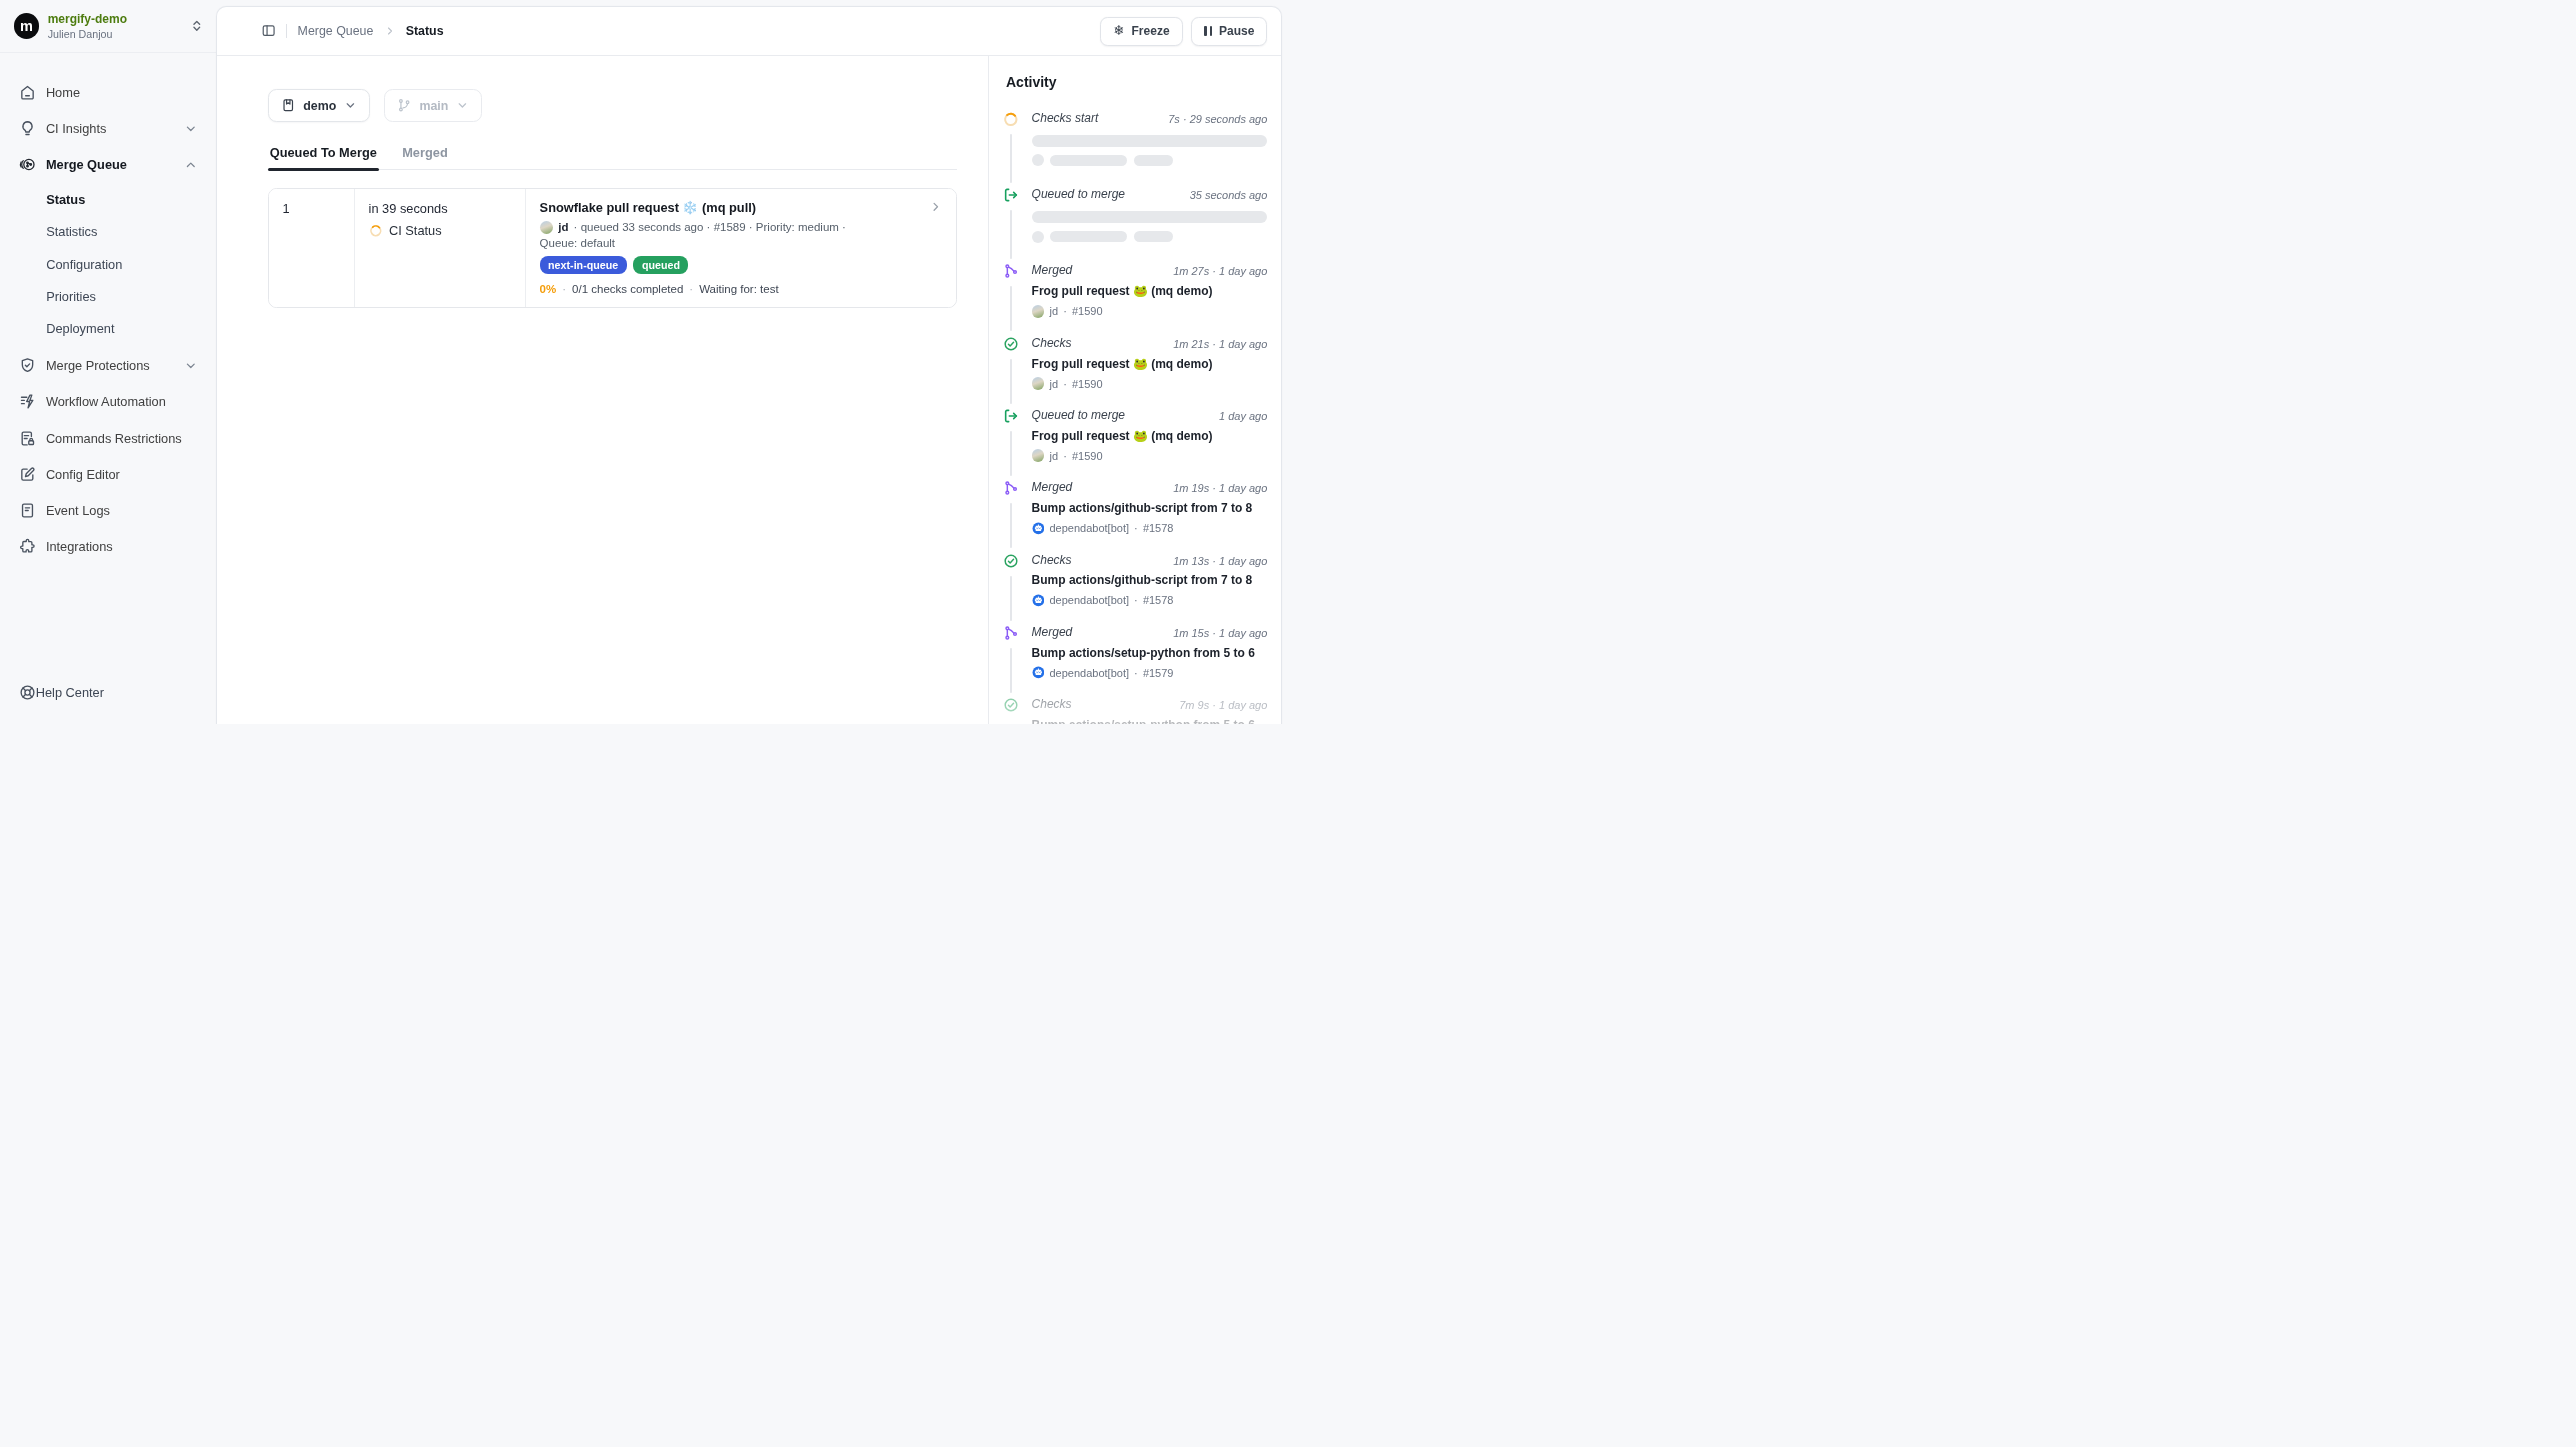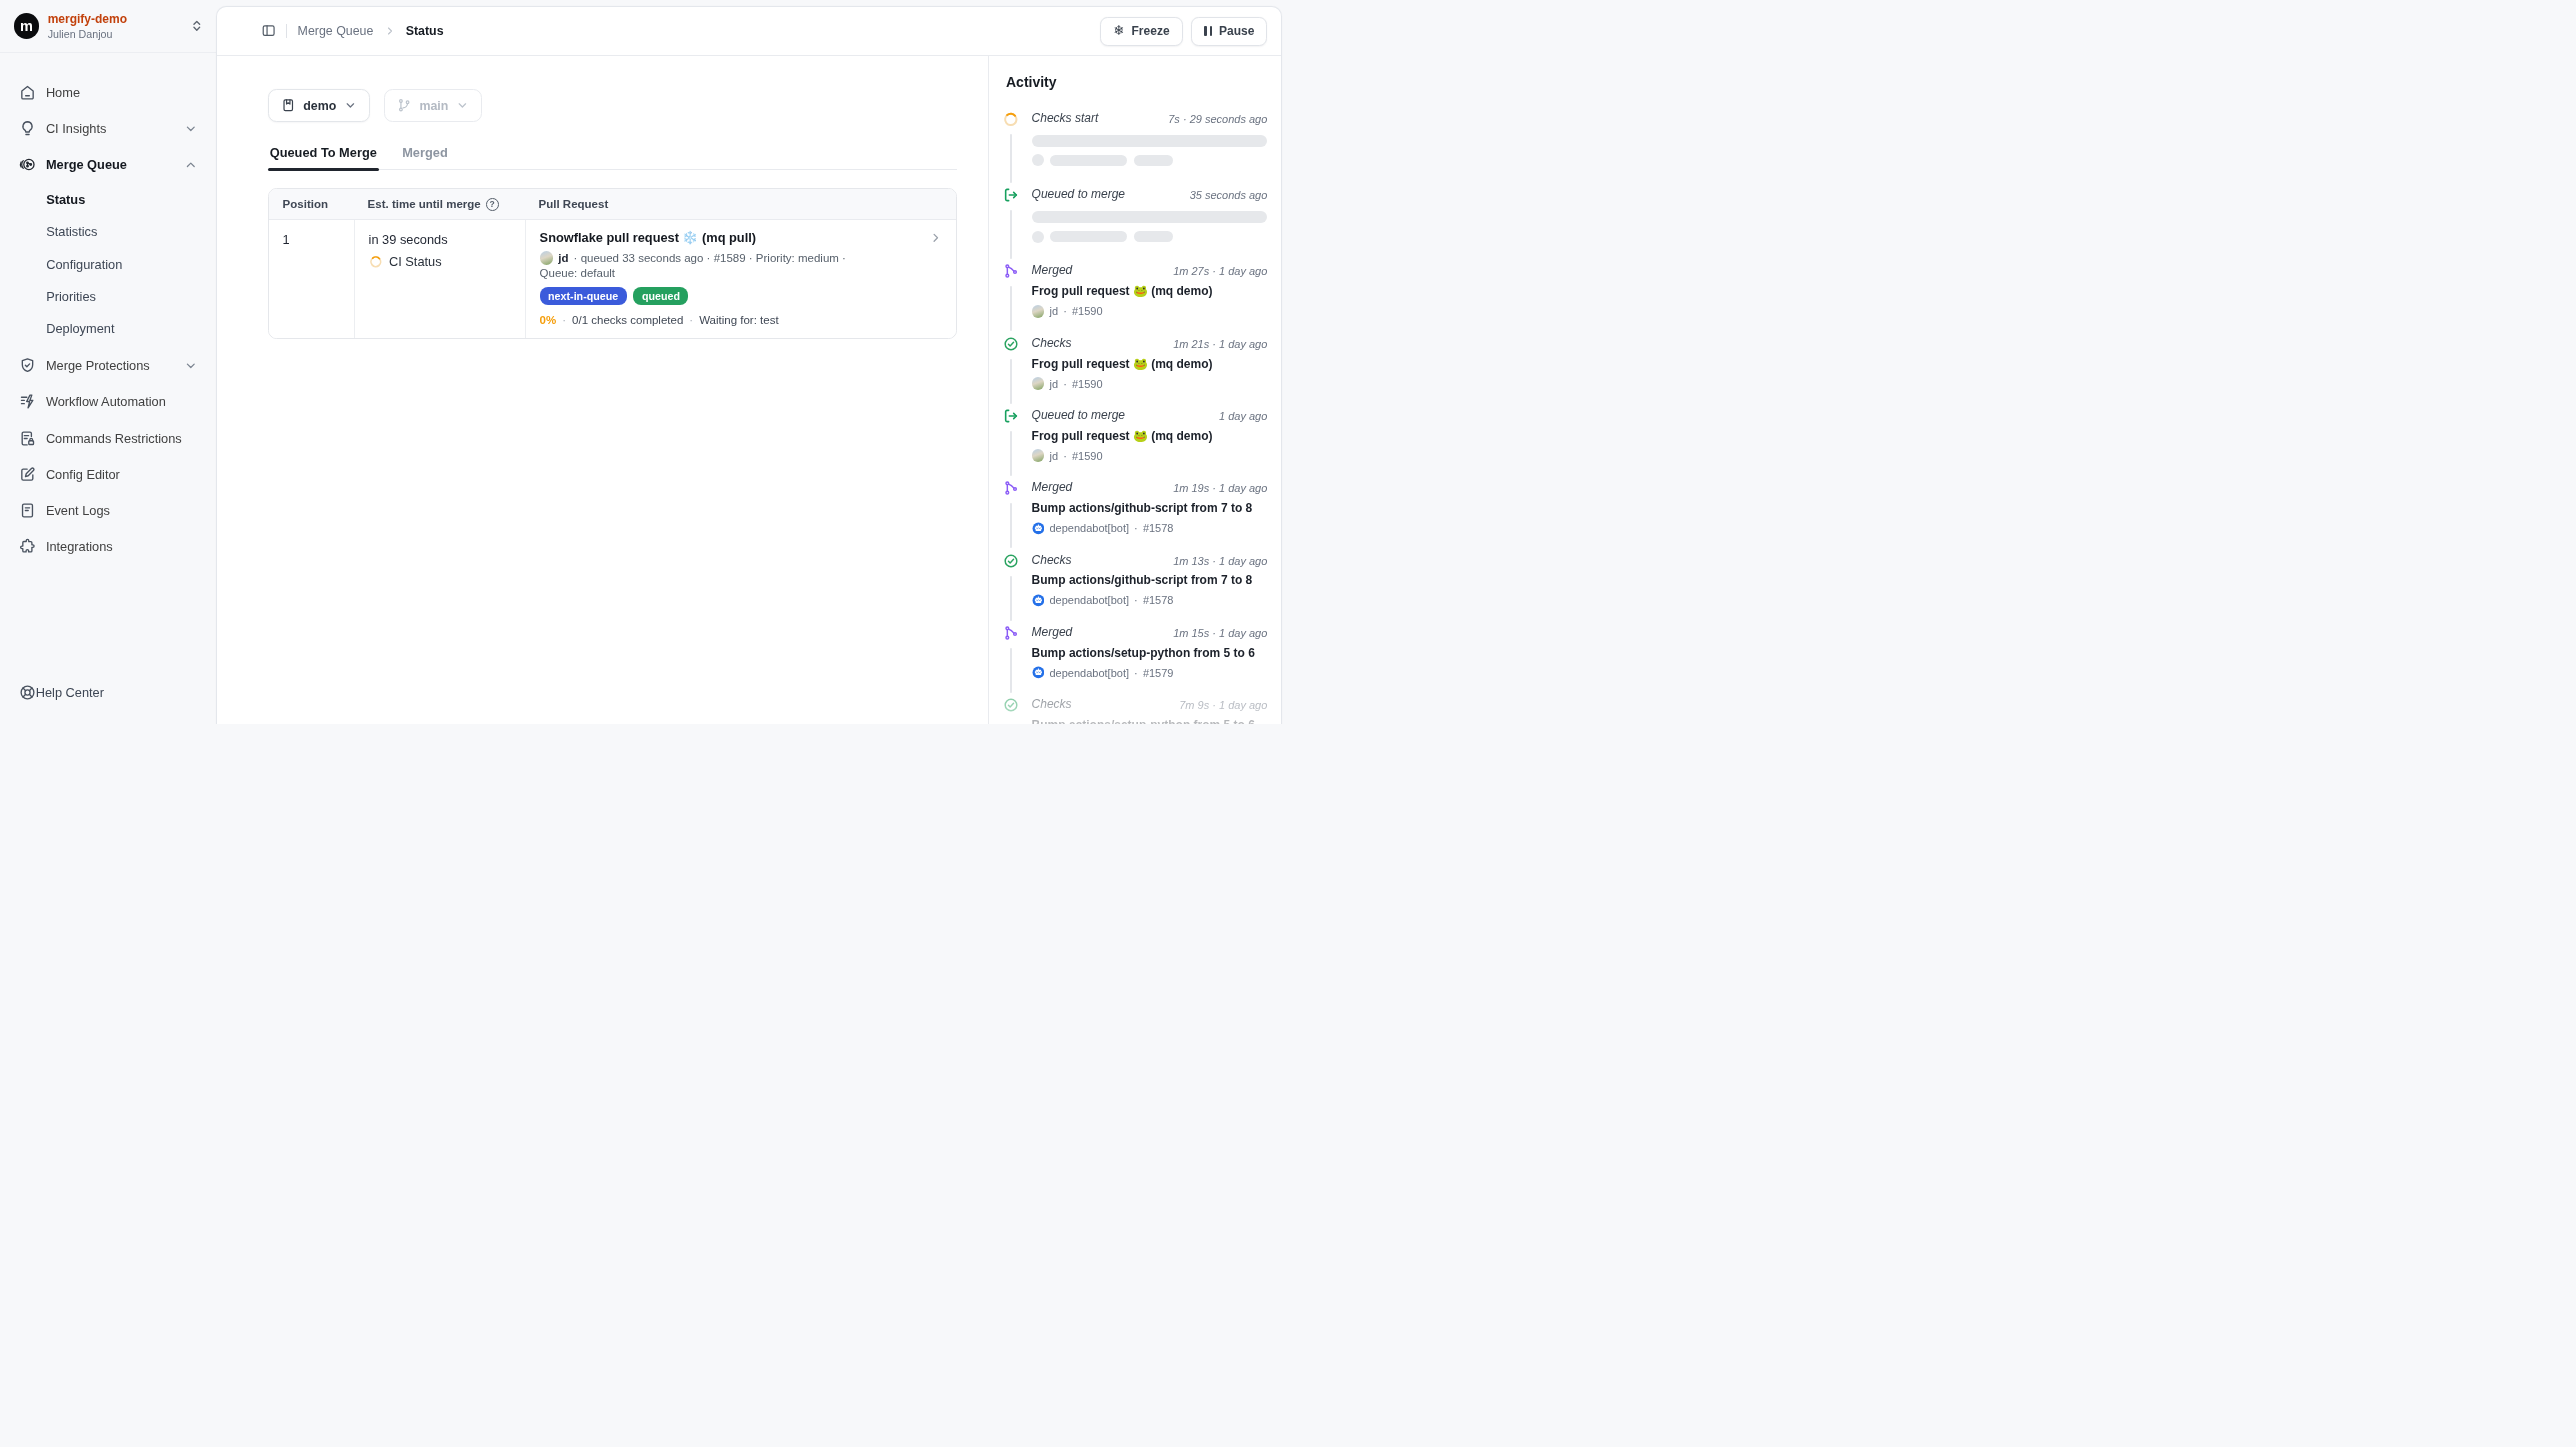--- a/index.html
+++ b/index.html
@@ -10,21 +10,21 @@
     font-family:"Liberation Sans","DejaVu Sans",sans-serif;
     color:#14181f; -webkit-font-smoothing:antialiased;
   }
   svg { display:block; }
 
   
   .sidebar { position:absolute; left:0; top:0; bottom:0; width:216px; display:flex; flex-direction:column; }
   .org-row { flex:0 0 53px; display:flex; align-items:center; gap:8.5px; padding:0 12px 0 13.6px; border-bottom:0.9px solid #eceef2; cursor:pointer; }
   .org-avatar { width:25.6px; height:25.6px; border-radius:50%; background:#0b0c0e; color:#fff; display:flex; align-items:center; justify-content:center; font-weight:700; font-size:14.5px; line-height:1; }
   .org-names { flex:1; min-width:0; }
-  .org-name { font-size:12px; font-weight:700; color:#c2410c; line-height:1.2; }
+  .org-name { font-size:12px; font-weight:700; color:#4d7c0f; line-height:1.2; }
   .org-owner { font-size:10.7px; color:#6a7280; margin-top:0.9px; line-height:1.2; }
   .updown { color:#5d656f; }
   .nav { flex:1; padding:23px 10.2px 0; overflow:hidden; }
   .nav-item { height:32px; margin-bottom:4.3px; display:flex; align-items:center; gap:10.2px; padding:0 8.5px; border-radius:6.8px; font-size:12.8px; font-weight:500; color:#404040; cursor:pointer; }
   .nav-item .nicon { width:17px; height:17px; color:#49525f; flex:0 0 17px; }
   .nav-item .chev { margin-left:auto; color:#7b8490; }
   .nav-item.bold { font-weight:700; color:#14181f; }
   .nav-item.bold .nicon { color:#21262e; }
   .sub-item { height:29px; margin-bottom:3.4px; display:flex; align-items:center; padding:0 8.5px 0 36px; border-radius:6.8px; font-size:12.8px; font-weight:500; color:#3d4654; cursor:pointer; }
   .sub-item.active { font-weight:700; color:#14181f; }
@@ -332,28 +332,20 @@
           </span>
         </button>
       </div>
 
       <div class="tabs">
         <span class="tab active">Queued To Merge</span>
         <span class="tab">Merged</span>
       </div>
 
       <div class="qtable">
-        <div class="qt-head">
-          <div class="qt-h">Position</div>
-          <div class="qt-h">
-            <span>Est. time until merge</span>
-            <span class="help-circle">?</span>
-          </div>
-          <div class="qt-h">Pull Request</div>
-        </div>
 
         <div class="qt-row">
           <div class="qt-c pos-cell">1</div>
           <div class="qt-c eta-cell">
             <div>in 39 seconds</div>
             <div class="ci-line">
               <span class="spin-orange">
                 <svg width="13.6" height="13.6" viewBox="0 0 24 24" fill="none" stroke-width="3" stroke-linecap="round">
                     <circle cx="12" cy="12" r="8.5" stroke="#f7ddb2"></circle>
                     <path d="M20.5 12A8.5 8.5 0 0 0 12 3.5" stroke="#f59e0b"></path>

